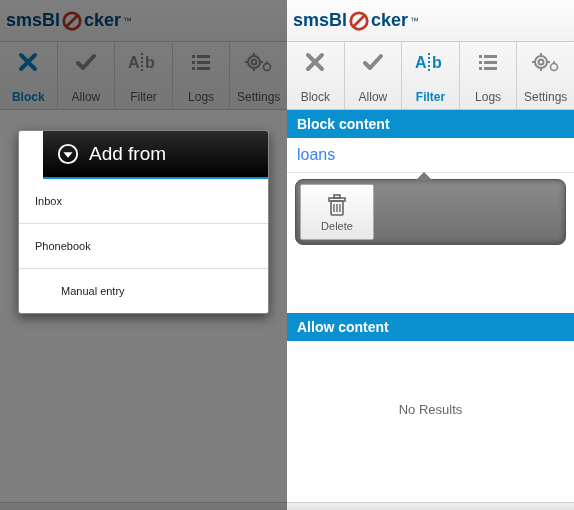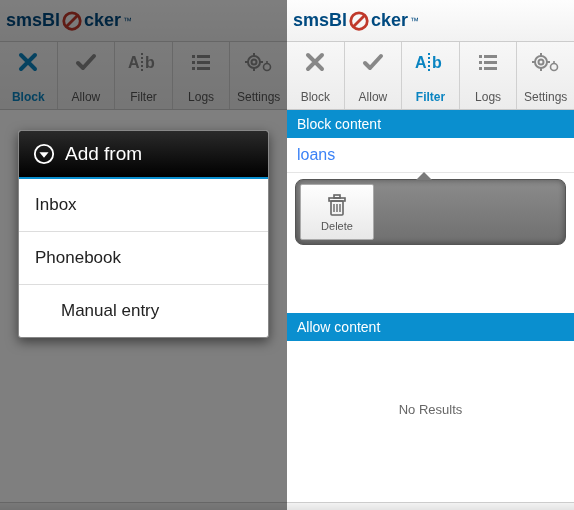--- a/index.html
+++ b/index.html
@@ -14,35 +14,35 @@
   .logo-o svg { width: 22px; height: 22px; margin: 0 1px; }
   .tm { font-size: 9px; vertical-align: top; margin-left: 2px; color: #004a80; font-weight: normal;}
   .toolbar { display: flex; height: 68px; background: linear-gradient(#f7f7f7,#ececec); border-bottom: 1px solid #c8c8c8; position: relative; z-index: 1;}
   .tool { flex: 1; min-width:0; display: flex; flex-direction: column; align-items: center; justify-content: center; border-right: 1px solid #d0d0d0; font-size: 12px; color: #666; padding: 4px 0; cursor: pointer;}
   .tool:last-child{border-right:none;}
   .tool.active { color: #0a84c1; }
   .tool.active .tool-label { color: #0a84c1; font-weight: bold;}
   .tool-icon { height: 30px; display: flex; align-items: center; justify-content: center; margin-bottom: 2px;}
   .tool-label { font-size: 12px; color: #555; margin-top: 11px; }
   .tool.active .tool-label{color:#0a84c1;}
-  .section-header { background: #0a8fcf; color: #fff; font-weight: normal; font-size: 14px; padding: 6px 10px; }
+  .section-header { background: #0a8fcf; color: #fff; font-weight: bold; font-size: 14px; padding: 6px 10px; }
   .text-entry { padding: 8px 10px; font-size: 16px; color: #3b82f6; border-bottom: 1px solid #e5e5e5;}
   .action-row-wrap { padding: 6px 8px 10px; }
   .action-row { display: flex; background: linear-gradient(#8b8b8b,#6f6f6f); border: 1px solid #555; border-radius: 8px; height: 66px; position: relative; box-shadow: inset 0 0 6px rgba(0,0,0,0.4);}
   .action-row::before { content: ""; position: absolute; top: -8px; left: 120px; width: 0; height: 0; border-left: 8px solid transparent; border-right: 8px solid transparent; border-bottom: 8px solid #7a7a7a;}
   .action-btn { margin:4px; flex: 0 0 74px; background: linear-gradient(#fefefe,#e8e8e8); border: 1px solid #aaa; border-radius: 2px; display: flex; flex-direction: column; align-items: center; justify-content: center; font-size: 11px; color: #555; cursor:pointer;}
   .action-btn:first-child{margin-right:0;}
   .action-icon { height: 28px; display: flex; align-items: center; justify-content: center; }
   .spacer { height: 58px; }
   .no-results { text-align: center; color: #666; font-size: 13px; padding: 60px 10px; line-height: 1.4; cursor:pointer;}
   
   .modal { position: absolute; left: 18px; right: 18px; top: 130px; background: #fff; border: 1px solid #888; border-radius: 3px; z-index: 10; box-shadow: 0 4px 12px rgba(0,0,0,0.5); overflow: hidden;}
-  .modal-header { background: linear-gradient(#2a2a2a,#000); color: #fff; font-size: 19px; padding: 12px 14px; display: flex; align-items: center; border-bottom: 2px solid #0a8fcf;}
+  .modal-header { background: linear-gradient(#2a2a2a,#000); color: #fff; font-size: 19px; padding: 12px 14px; display: flex; align-items: center; border-bottom: 2px solid #0a8fcf; margin-left: 24px;}
   .modal-header-icon { margin-right: 10px; display:flex; align-items:center;}
-  .modal-item { padding: 16px 16px; font-size: 17px; color: #222; border-bottom: 1px solid #ddd; cursor:pointer;}
+  .modal-item { padding: 16px 16px; font-size: 11px; color: #222; border-bottom: 1px solid #ddd; cursor:pointer;}
   .modal-item:last-child { border-bottom: none; margin-left: 26px; }
   .bottom-bar { position:absolute; bottom:0; left:0; right:0; height:8px; background: linear-gradient(#f2f2f2,#e4e4e4); border-top:1px solid #ccc;}
 </style>
 </head>
 <body>
 
 <div class="container">
 
   <div class="pane pane-left">
     <div class="logo-bar">

